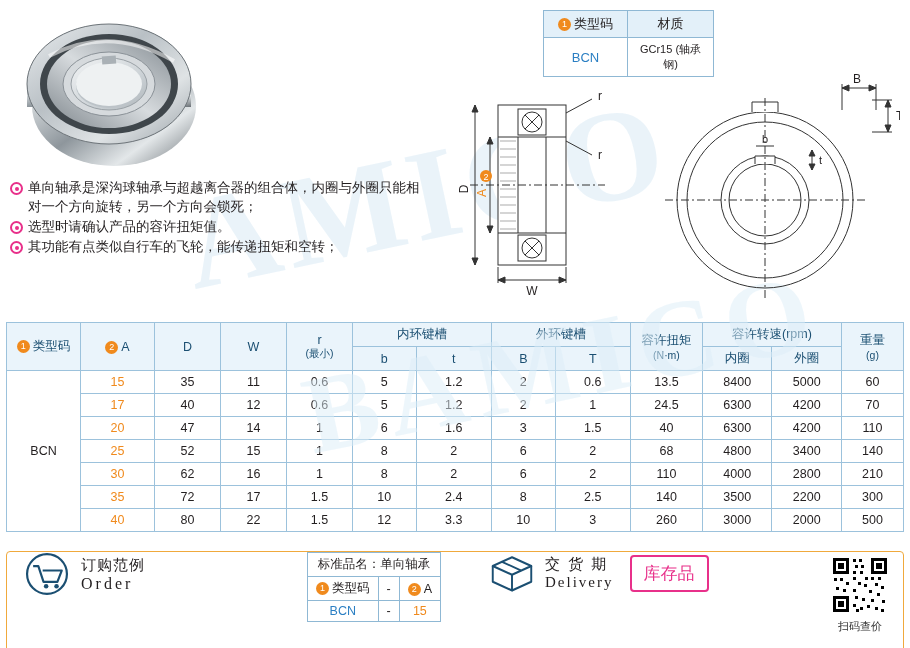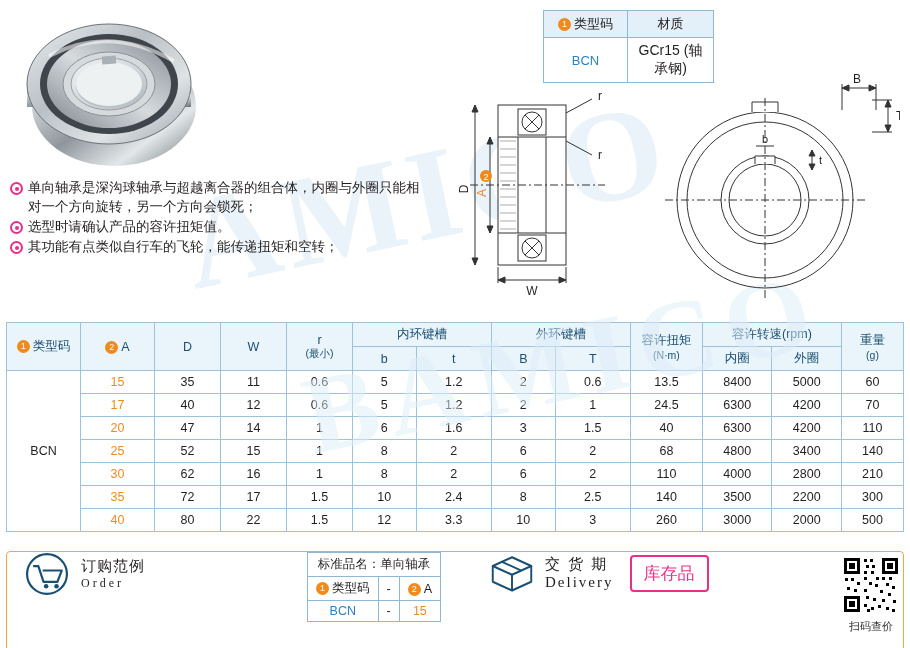--- a/index.html
+++ b/index.html
@@ -86,33 +86,33 @@
 
   
   .footer {
     position:absolute; left:6px; top:551px; width:898px; height:104px;
     border:1px solid #f0a93c; border-radius:4px; background:#fff;
     display:flex; align-items:flex-start;
   }
   .order-block { display:flex; align-items:center; padding-left:14px; width:300px;}
   .cart-icon { width:52px; height:44px; margin-right:8px; }
   .order-text .cn { font-size:15px; letter-spacing:1px; color:#231f20;}
-  .order-text .en { font-size:12px; letter-spacing:3px; color:#231f20; font-family:"Liberation Serif", serif;}
+  .order-text .en { font-size:16px; letter-spacing:3px; color:#231f20; font-family:"Liberation Serif", serif;}
   .order-tbl { border-collapse:collapse; font-size:12.5px; }
   .order-tbl td { border:1px solid #8fb8d4; padding:3px 8px; text-align:center; }
   .order-tbl .hdr { background:#fff; }
   .delivery { display:flex; align-items:center; margin-left:46px; }
   .box-icon { width:50px; height:42px; margin-right:8px;}
   .delivery-text .cn { font-size:15px; letter-spacing:2px;}
   .delivery-text .en { font-size:15px; letter-spacing:2px; font-family:"Liberation Serif", serif;}
   .stock {
     margin-left:16px; border:2px solid #e8308a; color:#e8308a;
     font-size:17px; padding:5px 12px; border-radius:4px; font-weight:normal;
   }
-  .qr-wrap { position:absolute; right:3px; top:4px; text-align:center; }
+  .qr-wrap { position:absolute; right:14px; top:4px; text-align:center; }
   .qr { width:58px; height:58px; }
   .qr-cap { font-size:11px; color:#333; margin-top:1px; }
 </style>
 </head>
 <body>
 
 <div class="watermark">AMICO</div>
 <div class="watermark2">BAMICO</div>
 
 <div class="top">
@@ -184,21 +184,21 @@
   <table class="typecode">
     <tbody>
         <tr>
       <td class="c1">
         <span class="circ-num">1</span><span>类型码</span>
       </td>
       <td class="c2">材质</td>
     </tr>
     <tr>
       <td class="blue">BCN</td>
-      <td style="font-size:14px;">GCr15 (轴承钢)</td>
+      <td style="font-size:11px;">GCr15 (轴承钢)</td>
     </tr>
   </tbody>
     </table>
 
   <div class="draw-left">
     <svg width="220" height="225" viewBox="0 0 220 225">
       <g stroke="#333" fill="none" stroke-width="1">
 
         <rect x="68" y="30" width="68" height="160" fill="#ffffff"></rect>
 

